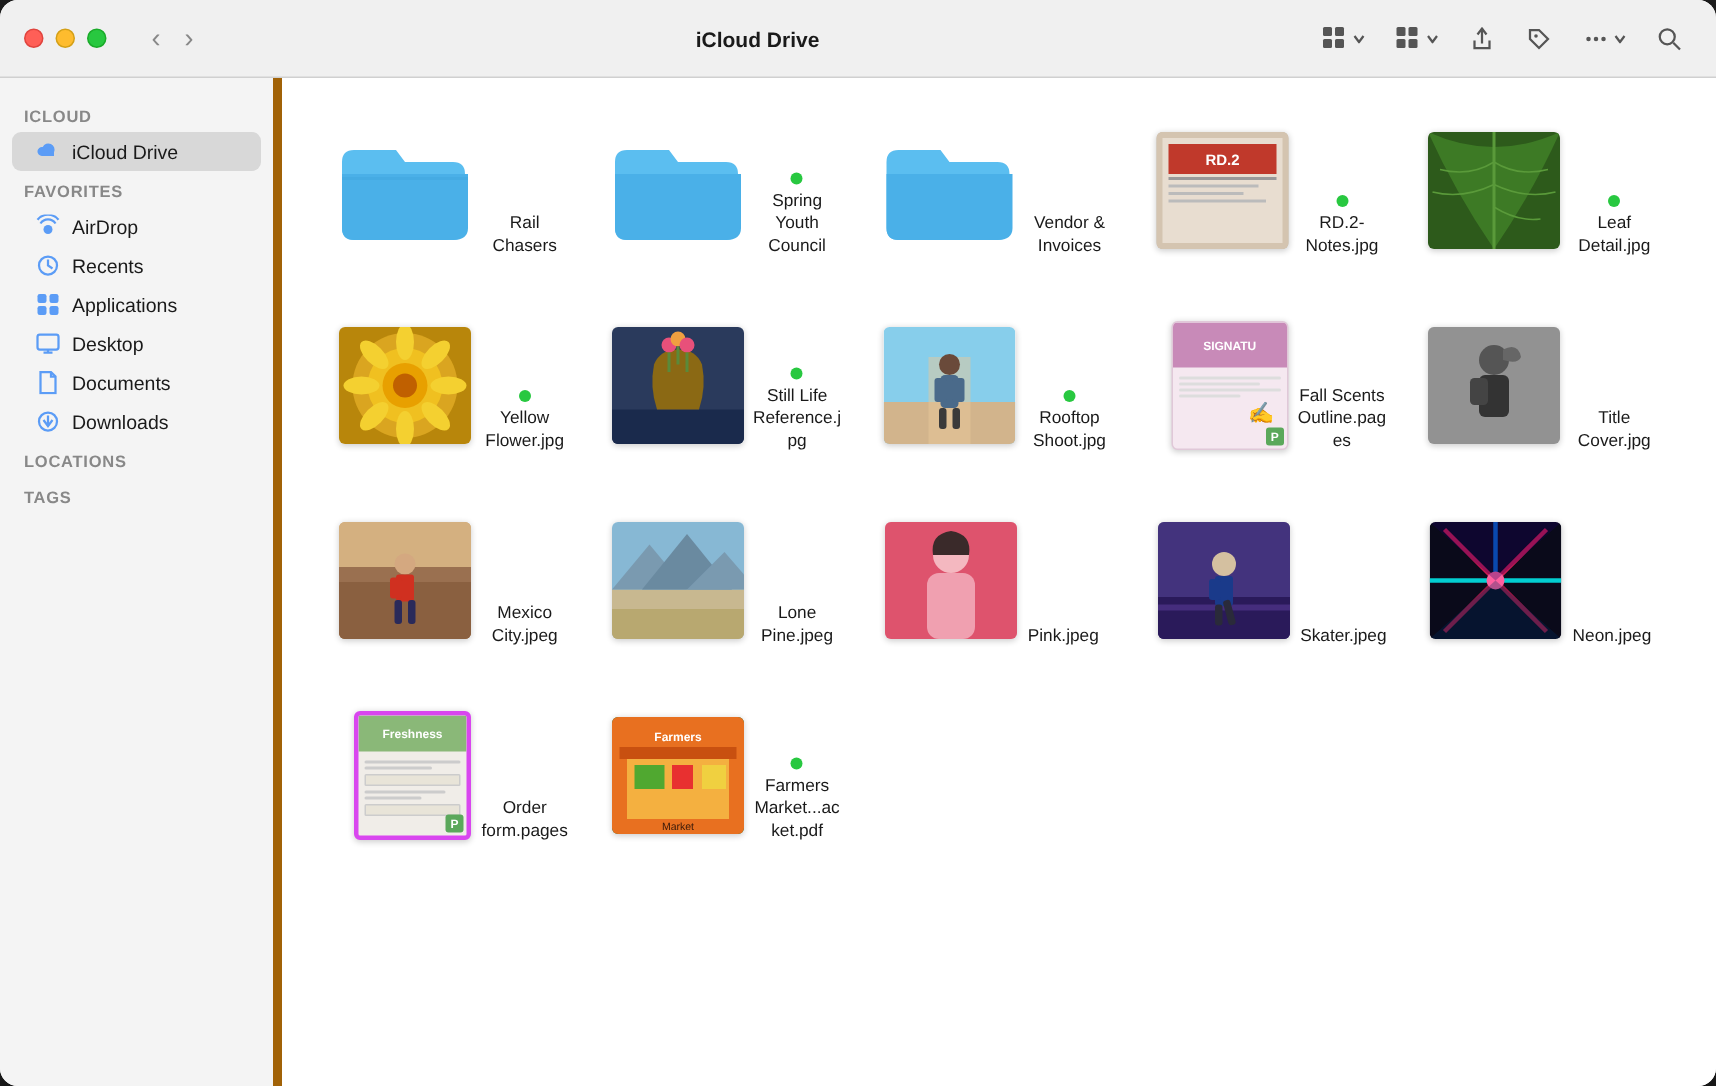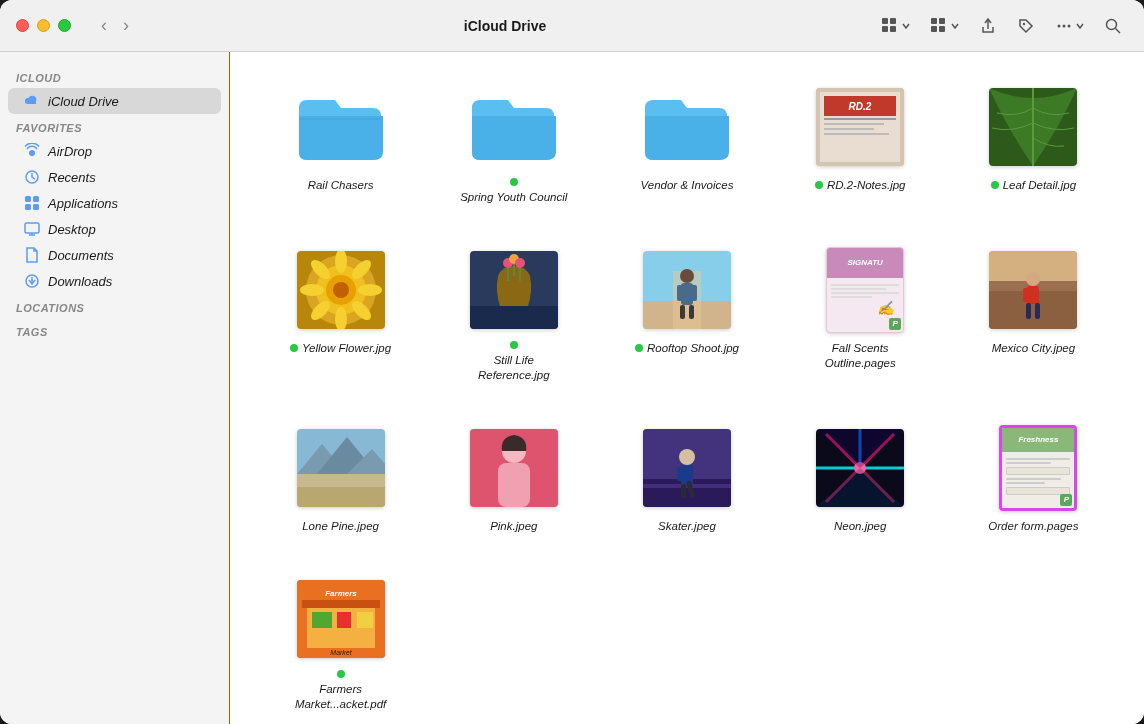--- a/index.html
+++ b/index.html
@@ -63,27 +63,26 @@
       border-radius: 5px;
       display: flex; align-items: center; gap: 3px;
     }
     .tb-btn svg { width: 18px; height: 18px; fill: none; stroke: #555; stroke-width: 1.5; }
     .content {
       display: flex;
       flex: 1;
       overflow: hidden;
     }
     .sidebar {
-      width: 230px;
+      width: 188px;
       background: #f4f4f4;
-      border-right: 1px solid #a16207;
+      border-right: 6px solid #a16207;
       padding: 12px 0;
       overflow-y: auto;
       flex-shrink: 0;
-      font-style: italic;
     }
     .sidebar-section-label {
       font-size: 11px;
       font-weight: 600;
       color: #888;
       text-transform: uppercase;
       padding: 8px 16px 4px;
       letter-spacing: 0.5px;
     }
     .sidebar-item {
@@ -105,27 +104,26 @@
       background: #ffffff;
       padding: 24px 32px;
     }
     .files-grid {
       display: grid;
       grid-template-columns: repeat(5, 1fr);
       gap: 28px 16px;
     }
     .file-item {
       display: flex;
-      flex-direction: column;
-      align-items: center;
+      flex-direction: row;
+      align-items: flex-end;
       cursor: pointer;
       padding: 6px;
       border-radius: 8px;
       gap: 6px;
-      font-style: italic;
     }
     .file-thumb {
       width: 90px;
       height: 90px;
       display: flex;
       align-items: center;
       justify-content: center;
       position: relative;
     }
     .file-label {
@@ -491,20 +489,39 @@
               <div style="position:absolute;bottom:2px;right:2px;width:12px;height:12px;background:#5ba85b;border-radius:2px;display:flex;align-items:center;justify-content:center;">
                 <span style="font-size:8px;color:white;font-weight:bold;">P</span>
               </div>
             </div>
           </div>
           <div class="file-label">
             <span>Fall Scents Outline.pages</span>
           </div>
         </div>
 
+        <div class="file-item">
+          <div class="file-thumb">
+            <div class="img-thumb">
+              <svg width="88" height="78" viewBox="0 0 88 78">
+                <rect width="88" height="78" fill="#888"></rect>
+                <rect width="88" height="78" fill="#aaa" opacity="0.3"></rect>
+
+                <circle cx="44" cy="22" r="10" fill="#555"></circle>
+                <rect x="34" y="32" width="20" height="28" rx="4" fill="#333"></rect>
+                <rect x="28" y="34" width="12" height="18" rx="3" fill="#444"></rect>
+
+                <path d="M50 15 Q60 10 62 20 Q60 25 50 22z" fill="#666"></path>
+              </svg>
+            </div>
+          </div>
+          <div class="file-label">
+            <span>Title Cover.jpg</span>
+          </div>
+        </div>
 
         <div class="file-item">
           <div class="file-thumb">
             <div class="img-thumb">
               <svg width="88" height="78" viewBox="0 0 88 78">
                 <rect width="88" height="78" fill="#c8a070"></rect>
                 <rect y="0" width="88" height="40" fill="#d4b080"></rect>
 
                 <rect x="0" y="30" width="88" height="48" fill="#9a7050"></rect>
                 <rect x="0" y="40" width="88" height="38" fill="#8a6040"></rect>

